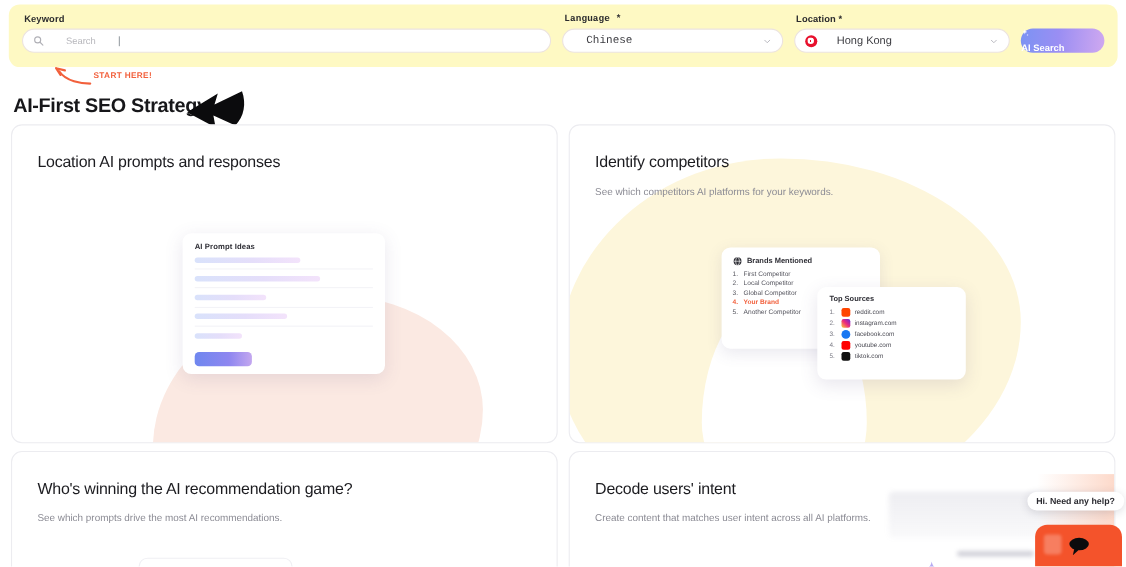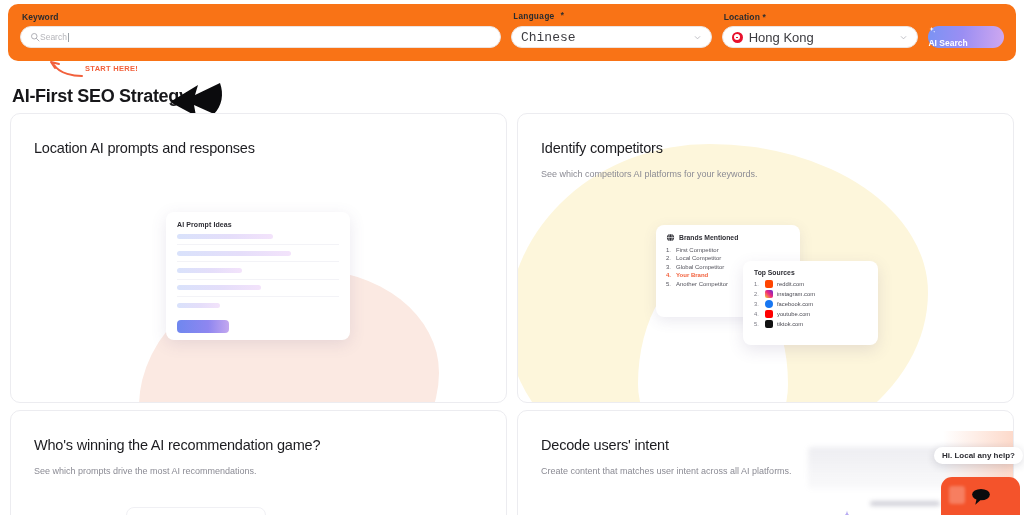--- a/index.html
+++ b/index.html
@@ -9,43 +9,43 @@
     background: #ffffff;
     font-family: "Liberation Sans", sans-serif;
     -webkit-font-smoothing: antialiased;
   }
   .page { position: relative; width: 1024px; height: 515px; background:#fff; }
 
   
   .searchbar {
     position: absolute; left: 8px; top: 4px;
     width: 1008px; height: 57px;
-    background: #f97316;
+    background: #fef9c3;
     border-radius: 10px;
     display: flex; align-items: flex-start;
     padding: 8px 12px 0 12px;
     gap: 10px;
   }
   .field { display: flex; flex-direction: column; gap: 4px; }
   .field-label {
     font-size: 8.5px; font-weight: bold; color: #2c2c2e;
     letter-spacing: .1px; padding-left: 2px;
   }
   .field-kw { width: 484px; }
   .field-lang { width: 202px; font-family: Liberation Mono, monospace; }
   .field-loc { width: 198px; }
   .input-box {
     height: 22px; background:#fff; border:1px solid #ece3df;
     border-radius: 11px; display:flex; align-items:center;
-    padding: 0 9px; gap: 0; position: relative;
+    padding: 0 9px; gap: 20px; position: relative;
   }
   .input-box.sel { border-radius: 11px; justify-content: space-between; }
   .sel-left { display:flex; align-items:center; gap:6px; }
   .ph { font-size: 8.5px; color:#b6b6bb; }
-  .val { font-size: 13px; color:#3b3b40; }
+  .val { font-size: 10px; color:#3b3b40;margin-left:12px; }
   .caret {
     display:inline-block; width:1px; height:9px; background:#9aa0a6;
     margin-left:1px;
   }
   .chev { width: 9px; height: 9px; color:#b9b9c0; flex:none; }
   .mag { width: 10px; height: 10px; flex:none; color:#b0b0b6; }
   .flag {
     width: 11px; height: 11px; border-radius: 50%;
     background:#e8112d; flex:none; position:relative;
     display:flex; align-items:center; justify-content:center;
@@ -391,21 +391,21 @@
     <div class="card-sub">Create content that matches user intent across all AI platforms.</div>
     <div class="c4-blur"></div>
     <div class="c4-line"></div>
     <svg class="spark-big" viewBox="0 0 24 24" fill="currentColor">
       <path d="M12 1.5c.9 4.6 2.4 6.1 9 8.5-6.6 2.4-8.1 3.9-9 8.5-.9-4.6-2.4-6.1-9-8.5 6.6-2.4 8.1-3.9 9-8.5z"></path>
     </svg>
 
     <div class="c4-pinkfade"></div>
   </div>
 
-  <div class="chat-tip">Hi. Local any help?</div>
+  <div class="chat-tip">Hi. Need any help?</div>
   <button class="chat-btn">
     <span class="chat-ghost"></span>
     <svg class="chat-bubble" viewBox="0 0 40 30" fill="#0b0b0d">
       <ellipse cx="20" cy="12" rx="14" ry="9"></ellipse>
       <path d="M13 19 L11 28 L19 21 Z"></path>
     </svg>
   </button>
 
 </div>
 

